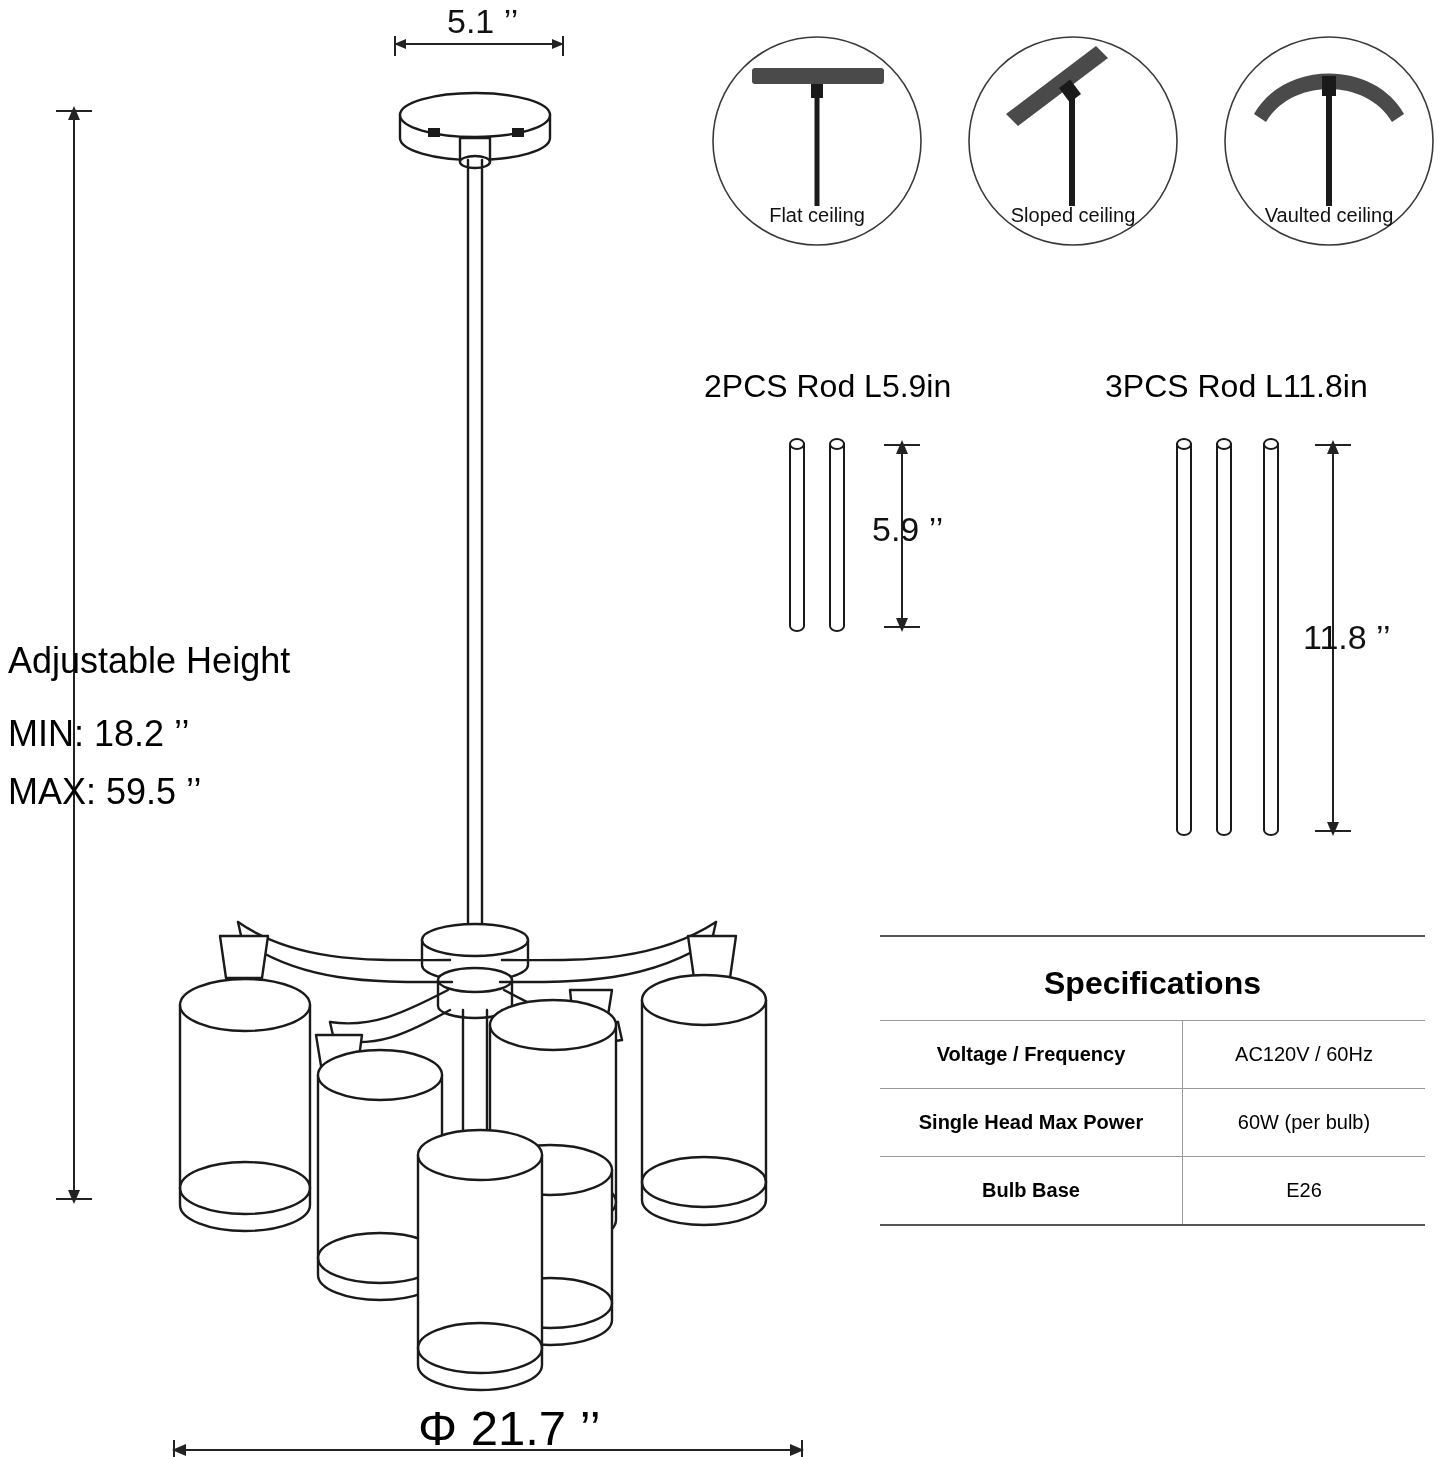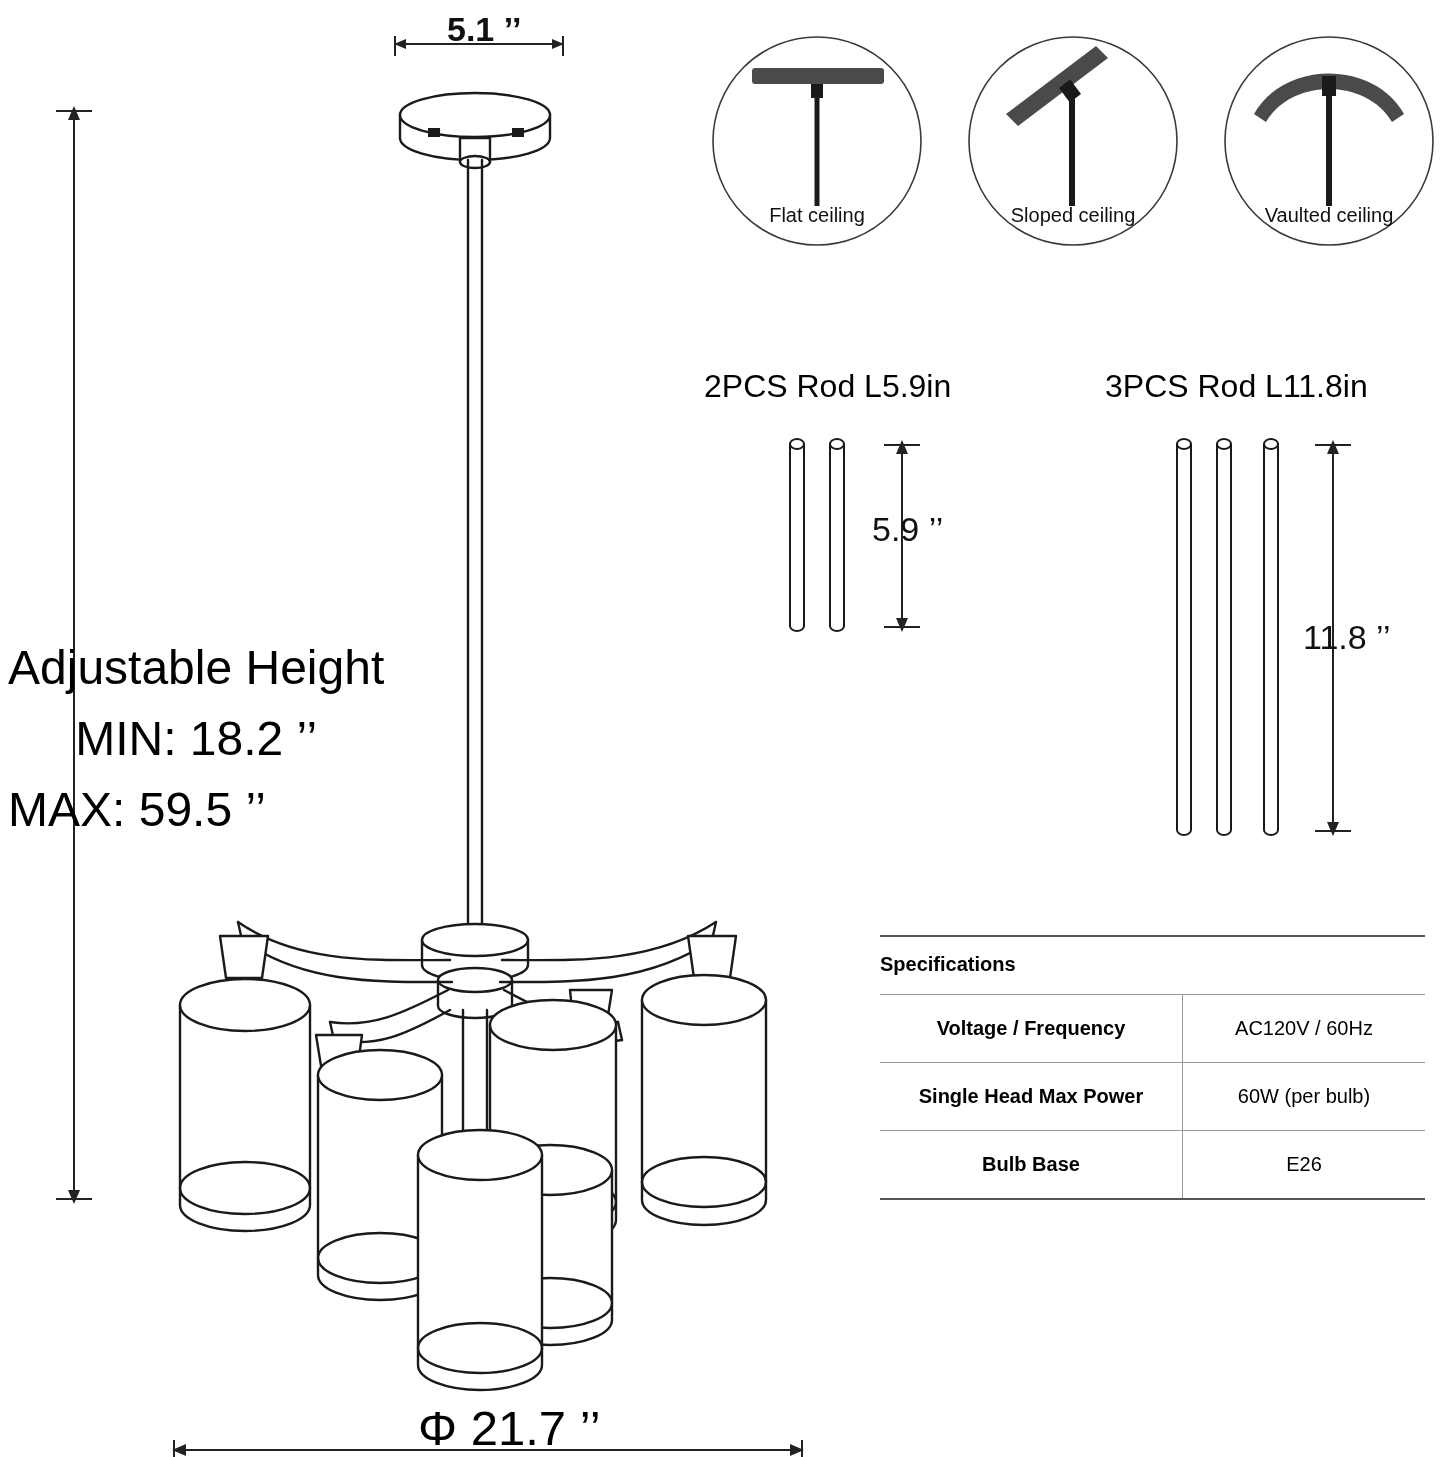--- a/index.html
+++ b/index.html
@@ -23,40 +23,40 @@
     font-size: 34px;
     font-family: "Liberation Sans", sans-serif;
     color: #111;
     white-space: nowrap;
   }
   .big-label {
     font-size: 49px;
     white-space: nowrap;
   }
   .adj-title {
-    font-size: 48px;
+    font-size: 36px;
     white-space: nowrap;
   }
   .rod-title {
     font-size: 32px;
     white-space: nowrap;
   }
 
   
   .spec-wrap {
     position: absolute;
     left: 880px;
     top: 935px;
     width: 545px;
   }
   .spec-title {
-    text-align: left;
-    font-size: 20px;
+    text-align: center;
+    font-size: 32px;
     font-weight: bold;
-    padding: 16px 0 18px 0;
+    padding: 28px 0 18px 0;
     border-top: 2px solid #555;
     border-bottom: 1px solid #999;
   }
   table.spec {
     width: 100%;
     border-collapse: collapse;
     table-layout: fixed;
   }
   table.spec td {
     border-bottom: 1px solid #999;
@@ -70,21 +70,21 @@
     width: 290px;
     border-right: 1px solid #999;
   }
   table.spec tr:last-child td {
     border-bottom: 2px solid #555;
   }
 </style>
 </head>
 <body>
 
-<div class="abs" style="left:447px; top:10px;font-weight:bold;">
+<div class="abs" style="left:447px; top:2px;">
   <span class="dim-label">5.1 ’’</span>
 </div>
 <svg class="abs" style="left:390px; top:34px;" width="180" height="24">
   <line x1="6" y1="10" x2="172" y2="10" stroke="#222" stroke-width="2"></line>
   <polygon points="4,10 16,5 16,15" fill="#222"></polygon>
   <polygon points="174,10 162,5 162,15" fill="#222"></polygon>
   <line x1="5" y1="2" x2="5" y2="22" stroke="#222" stroke-width="2"></line>
   <line x1="173" y1="2" x2="173" y2="22" stroke="#222" stroke-width="2"></line>
 </svg>
 
@@ -163,21 +163,21 @@
 <svg class="abs" style="left:50px; top:100px;" width="46" height="1110">
   <line x1="24" y1="12" x2="24" y2="1098" stroke="#222" stroke-width="2"></line>
   <polygon points="24,6 18,20 30,20" fill="#222"></polygon>
   <polygon points="24,1104 18,1090 30,1090" fill="#222"></polygon>
   <line x1="6" y1="11" x2="42" y2="11" stroke="#222" stroke-width="2"></line>
   <line x1="6" y1="1099" x2="42" y2="1099" stroke="#222" stroke-width="2"></line>
 </svg>
 
 <div class="abs" style="left:8px; top:640px;">
   <div class="adj-title">Adjustable Height</div>
-  <div class="adj-title" style="margin-top:16px;text-align:center;">MIN:  18.2 ’’</div>
+  <div class="adj-title" style="margin-top:31px;">MIN:  18.2 ’’</div>
   <div class="adj-title" style="margin-top:16px;">MAX: 59.5 ’’</div>
 </div>
 
 <svg class="abs" style="left:168px; top:1440px;" width="640" height="24">
   <line x1="8" y1="10" x2="632" y2="10" stroke="#222" stroke-width="2"></line>
   <polygon points="4,10 18,4 18,16" fill="#222"></polygon>
   <polygon points="636,10 622,4 622,16" fill="#222"></polygon>
   <line x1="6" y1="0" x2="6" y2="22" stroke="#222" stroke-width="2"></line>
   <line x1="634" y1="0" x2="634" y2="22" stroke="#222" stroke-width="2"></line>
 </svg>

